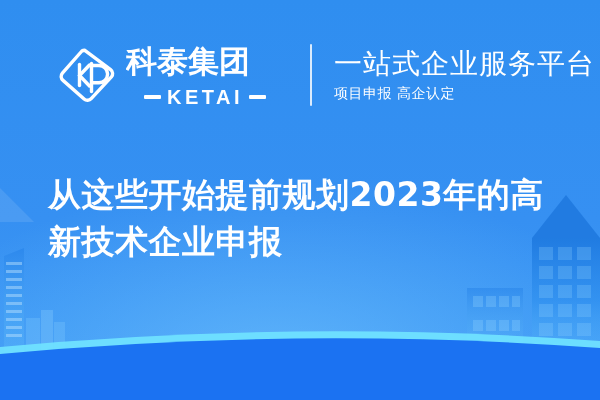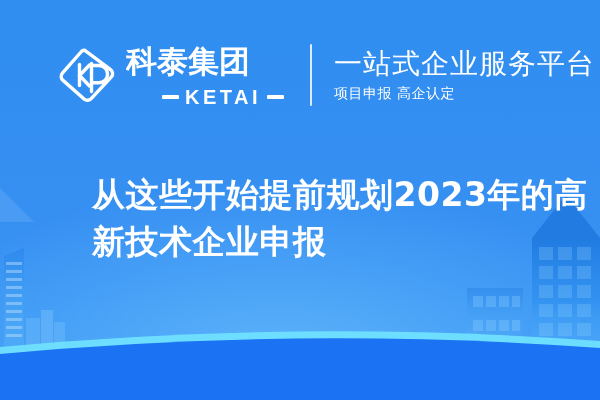--- a/index.html
+++ b/index.html
@@ -25,21 +25,21 @@
   }
   .logo-block{
     display:flex;align-items:center;margin-left:58px;
   }
   .logo-mark{width:58px;height:58px;flex:0 0 auto;}
   .logo-word{margin-left:10px;display:flex;flex-direction:column;align-items:center;}
   .logo-cn{
     display:block;
   }
   .logo-en{
-    display:flex;align-items:center;justify-content:flex-end;
+    display:flex;align-items:center;justify-content:center;
     margin-top:3px;width:100%;
   }
   .logo-en .dash{
     display:block;height:4px;background:#fff;width:17px;border-radius:1px;
   }
   .logo-en .ketai{
     color:#fff;font-weight:700;font-size:20px;letter-spacing:3.5px;
     margin:0 6px;line-height:1;font-family:"Liberation Sans",sans-serif;
   }
   .divider{
@@ -54,21 +54,20 @@
   .tagline-sub{
     color:#fff;font-size:14px;line-height:1.3;margin-top:4px;letter-spacing:.5px;
     font-family:"DejaVu Serif",serif;white-space:nowrap;
   }
   
   .title{
     position:absolute;left:48px;top:150px;width:506px;
     color:#fff;font-weight:700;font-size:33px;line-height:1.42;
     letter-spacing:.5px;font-family:"DejaVu Sans",sans-serif;
     z-index:5;
-    margin-left:44px;
   }
   
   .scenery{position:absolute;inset:0;z-index:2;pointer-events:none;}
   .bottom-band{position:absolute;left:0;bottom:0;width:600px;height:95px;z-index:3;}
 </style>
 </head>
 <body>
 
 <div class="banner">
 

